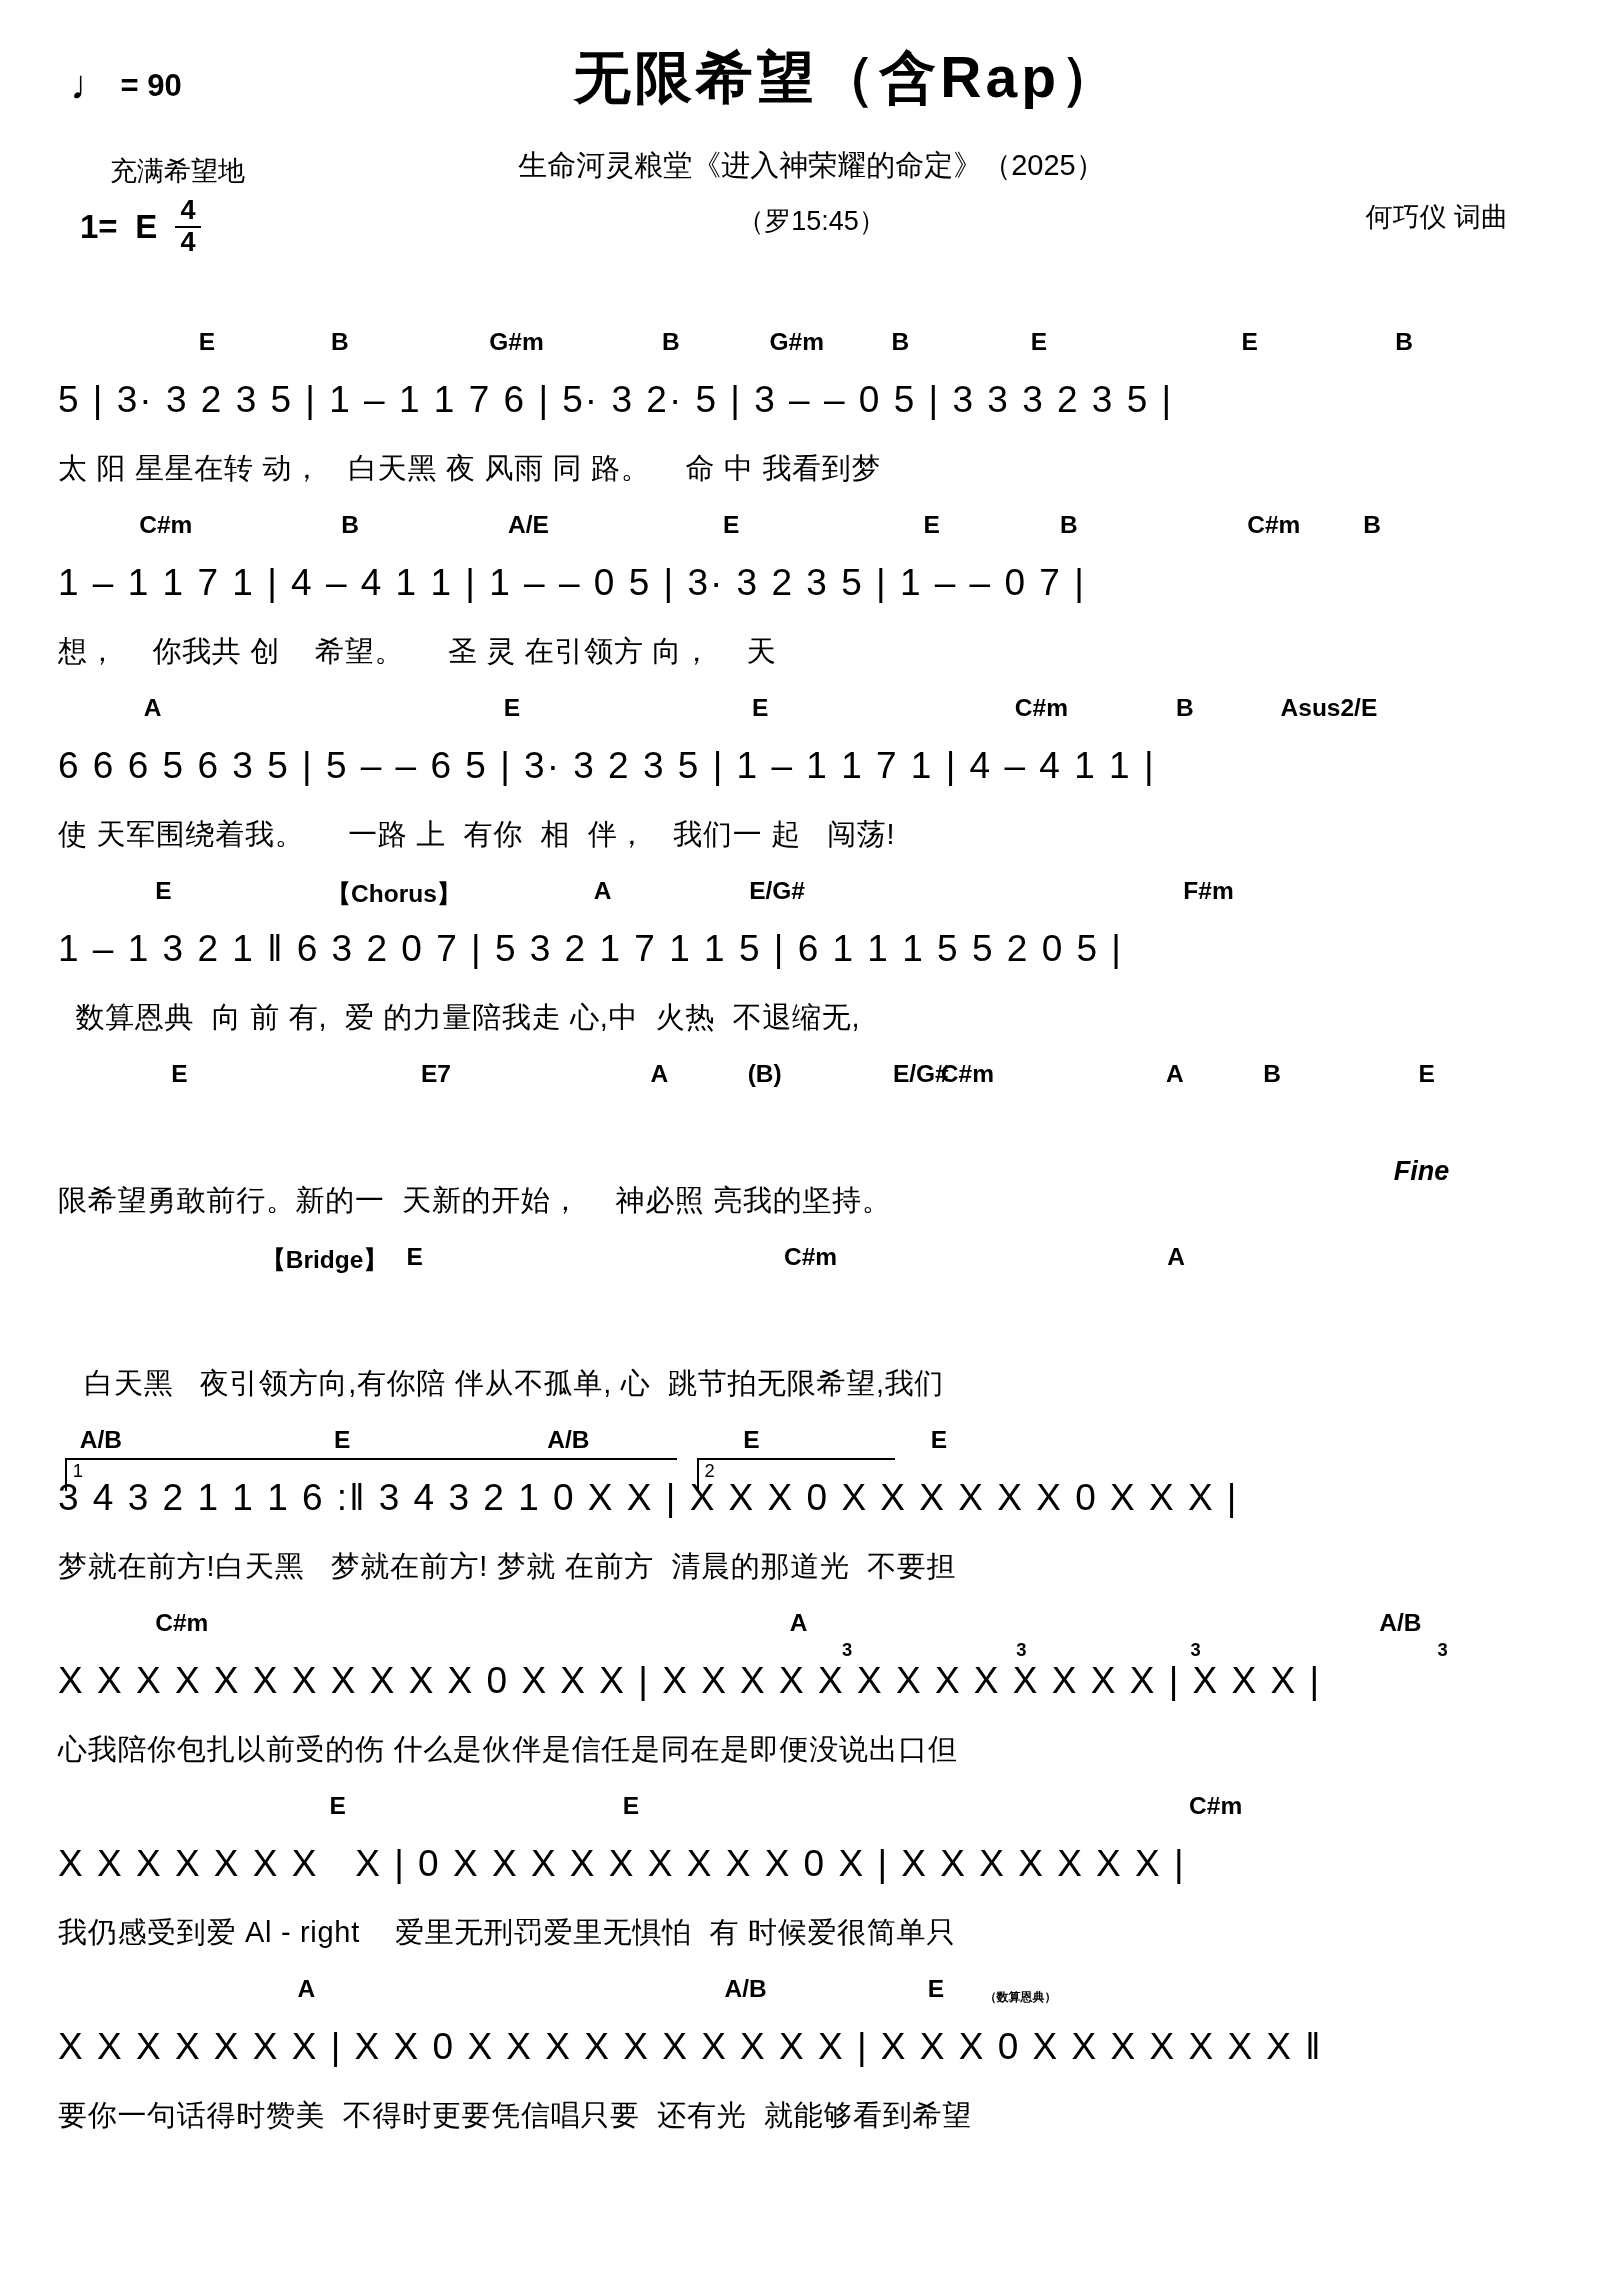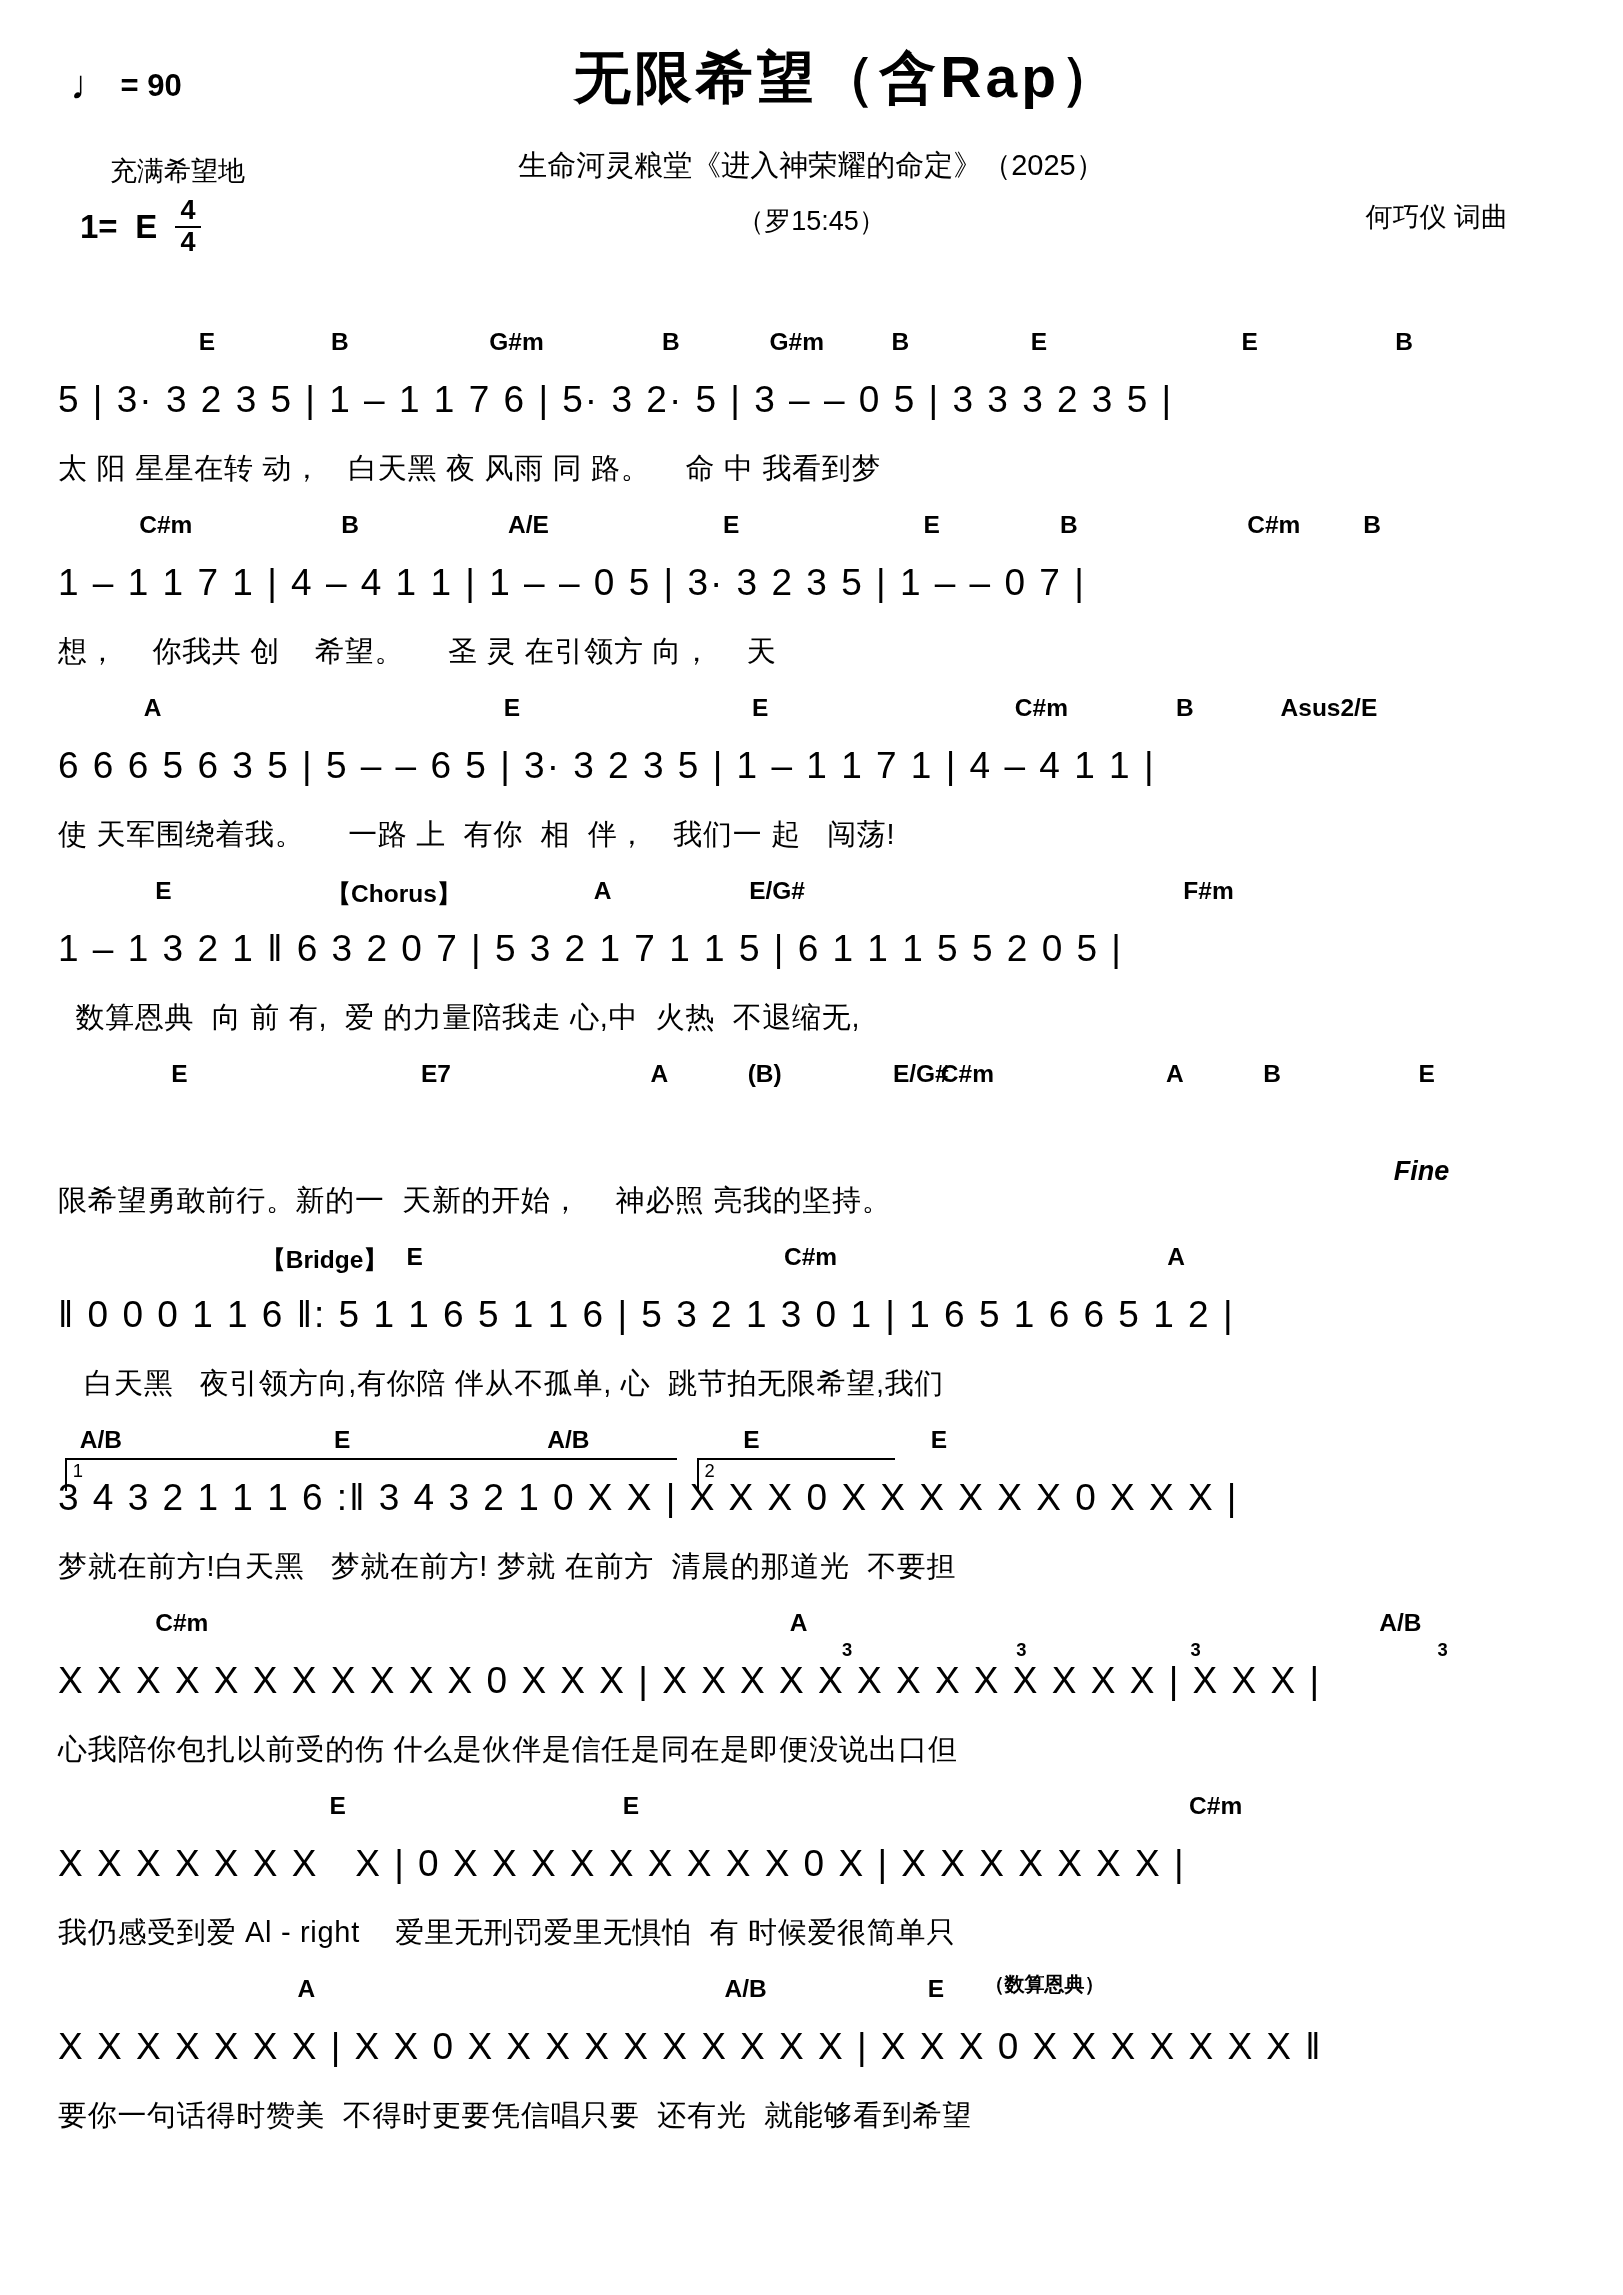--- a/index.html
+++ b/index.html
@@ -15,21 +15,21 @@
   .frac{display:inline-flex; flex-direction:column; align-items:center; font-size:27px; line-height:1.1; font-weight:bold;}
   .frac .top{border-bottom:2.7px solid #000; padding:0 5.5px;}
   .frac .bot{padding:0 5.5px;}
   .title{position:absolute; top:40px; left:0; width:100%; text-align:center; font-size:57px; font-weight:bold; letter-spacing:4.1px;margin-left:36px;}
   .subtitle{position:absolute; top:146px; left:0; width:100%; text-align:center; font-size:29px;}
   .scripture{position:absolute; top:203px; left:0; width:100%; text-align:center; font-size:27px;}
   .credits{position:absolute; top:199px; right:115px; font-size:27px;}
   .score{position:absolute; left:58px; top:320px; width:1452px;}
   .line{position:relative; height:183px;}
   .chord{position:absolute; top:8.2px; font-size:24.5px; font-weight:bold; white-space:nowrap;}
-  .chord.small{font-size:20px; top:4px;}
+  .chord.small{font-size:12px; top:22px;}
   .ending{position:absolute; top:40px; height:31px; border-top:2.7px solid #000; border-left:2.7px solid #000;}
   .ending .num{font-size:18.4px; padding-left:5.5px; display:inline-block; line-height:1.2;}
   .trip{position:absolute; top:38px; font-size:18.4px; font-weight:bold;}
   .notes-row{position:absolute; top:59px; left:0; right:0; font-size:37px; font-weight:normal; white-space:pre; letter-spacing:2px;}
   .lyrics-row{position:absolute; top:129px; left:0; right:0; font-size:29px; white-space:pre; letter-spacing:0.7px;}
   .fine{position:absolute; top:104px; font-size:27px; font-weight:bold; font-style:italic;}
 </style>
 </head>
 <body>
 
@@ -108,21 +108,20 @@
         <div class="chord" style="left: 83%;">B</div>
         <div class="chord" style="left: 93.7%;">E</div>
         <div class="lyrics-row">限希望勇敢前行。新的一  天新的开始，    神必照 亮我的坚持。</div>
         <div class="fine" style="left: 92%;">Fine</div>
       </div>
       <div class="line">
         <div class="chord" style="left: 14%;">【Bridge】</div>
         <div class="chord" style="left: 24%;">E</div>
         <div class="chord" style="left: 50%;">C#m</div>
         <div class="chord" style="left: 76.4%;">A</div>
-        <div class="notes-row">‖ 0 0 0 1 1 6 ‖: 5 1 1 6 5 1 1 6 | 5 3 2 1 3 0 1 | 1 6 5 1 6 6 5 1 2 |</div>
         <div class="lyrics-row">   白天黑   夜引领方向,有你陪 伴从不孤单, 心  跳节拍无限希望,我们</div>
       </div>
       <div class="line">
         <div class="chord" style="left: 1.5%;">A/B</div>
         <div class="chord" style="left: 19%;">E</div>
         <div class="chord" style="left: 33.7%;">A/B</div>
         <div class="chord" style="left: 47.2%;">E</div>
         <div class="chord" style="left: 60.1%;">E</div>
         <div class="ending" style="left: 0.5%; width: 42%;"><div class="num">1</div></div>
         <div class="ending" style="left: 44%; width: 13.5%;"><div class="num">2</div></div>

